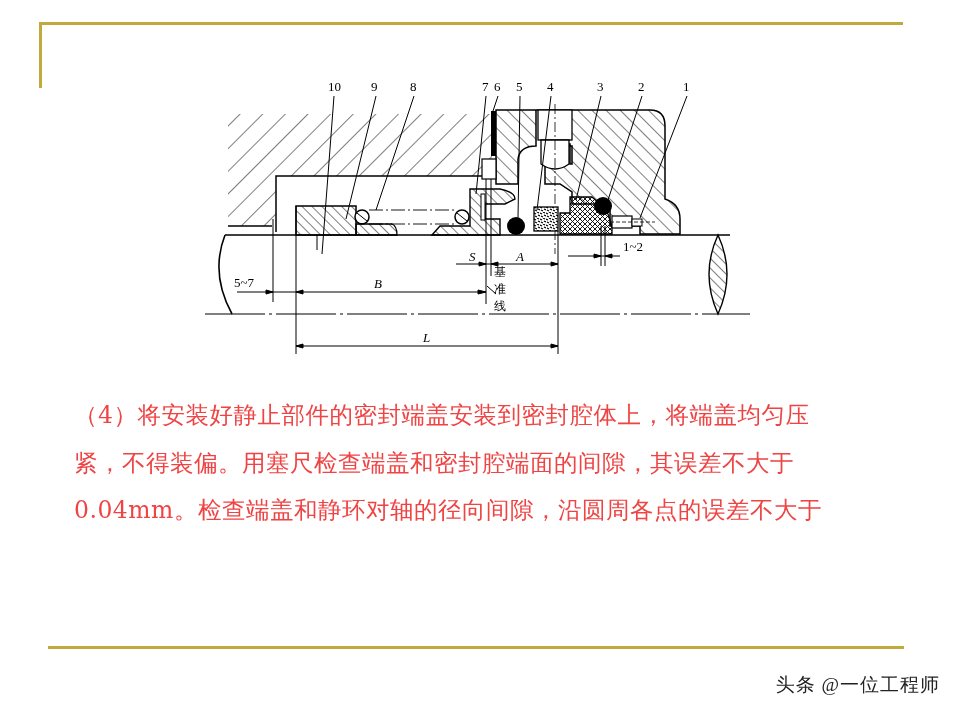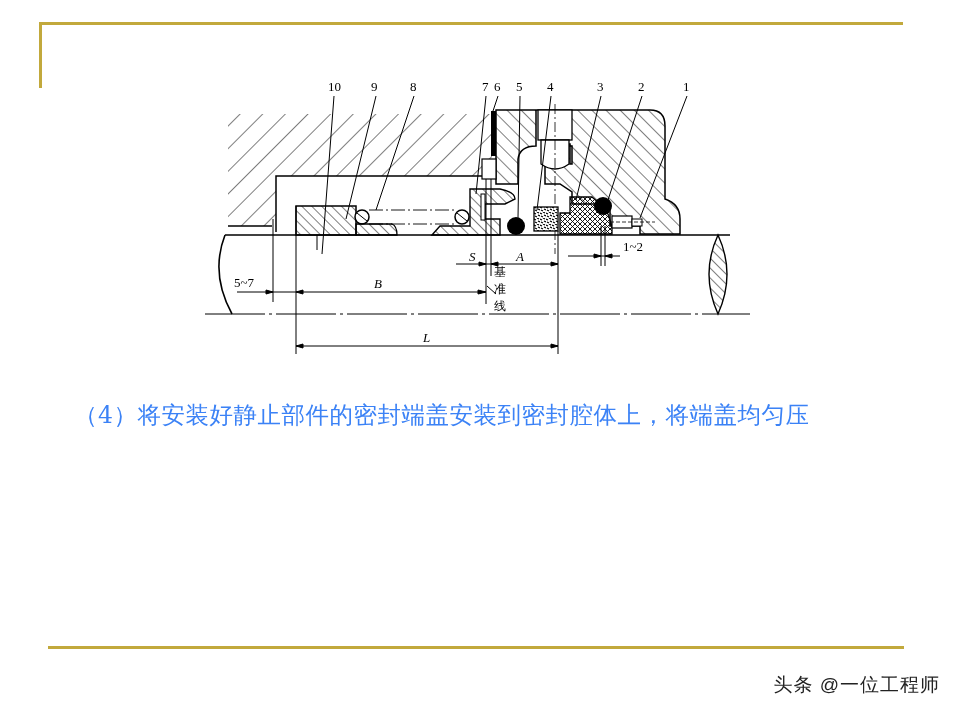--- a/index.html
+++ b/index.html
@@ -15,27 +15,27 @@
   }
   .rule-bottom {
     position: absolute; left: 48px; top: 646px; width: 856px; height: 3px; background: #c2a93c;
   }
   .figure {
     position: absolute; left: 200px; top: 72px; width: 560px; height: 290px;
   }
   .figure svg { width: 560px; height: 290px; display: block; }
   .body-text {
     position: absolute; left: 74px; top: 392px; width: 830px;
-    font-size: 23.5px; line-height: 47.5px; color: #3b82f6; letter-spacing: 0.5px;
+    font-size: 23.5px; line-height: 47.5px; color: #ef4444; letter-spacing: 0.5px;
     font-family: "DejaVu Serif", "Liberation Serif", serif;
   }
   .body-text p { margin: 0; }
   .watermark {
     position: absolute; right: 20px; top: 672px;
-    font-family: Liberation Sans, sans-serif;
+    font-family: Liberation Serif, serif;
     font-size: 19px; color: #222; letter-spacing: 1px;
     text-shadow: 1px 1px 0 #fff, -1px -1px 0 #fff;
   }
   .lbl { font-family: "Liberation Serif", "DejaVu Serif", serif; font-size: 13px; fill: #000; }
   .lbl-i { font-family: "Liberation Serif", "DejaVu Serif", serif; font-size: 13px; font-style: italic; fill: #000; }
   .lbl-cn { font-family: "DejaVu Sans", sans-serif; font-size: 12px; fill: #000; }
 </style>
 </head>
 <body>
 
@@ -183,17 +183,19 @@
     <text class="lbl" x="623" y="237">1~2</text>
 
     <text class="lbl-cn" x="494" y="262">基</text>
     <text class="lbl-cn" x="494" y="279">准</text>
     <text class="lbl-cn" x="494" y="296">线</text>
   </svg>
 </div>
 
 <div class="body-text">
   <p>（4）将安装好静止部件的密封端盖安装到密封腔体上，将端盖均匀压</p>
+  <p>紧，不得装偏。用塞尺检查端盖和密封腔端面的间隙，其误差不大于</p>
+  <p>0.04mm。检查端盖和静环对轴的径向间隙，沿圆周各点的误差不大于</p>
 </div>
 
 <div class="rule-bottom"></div>
 
 <div class="watermark">头条 @一位工程师</div>
 
 </body></html>

